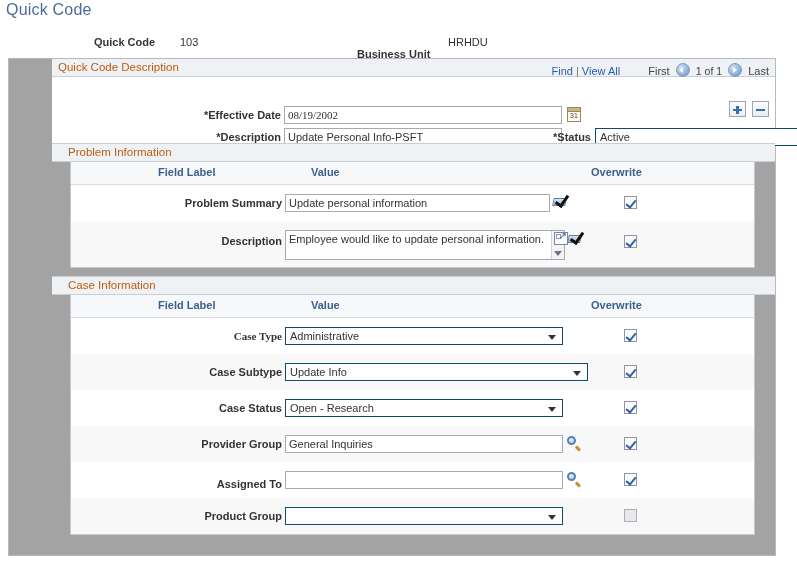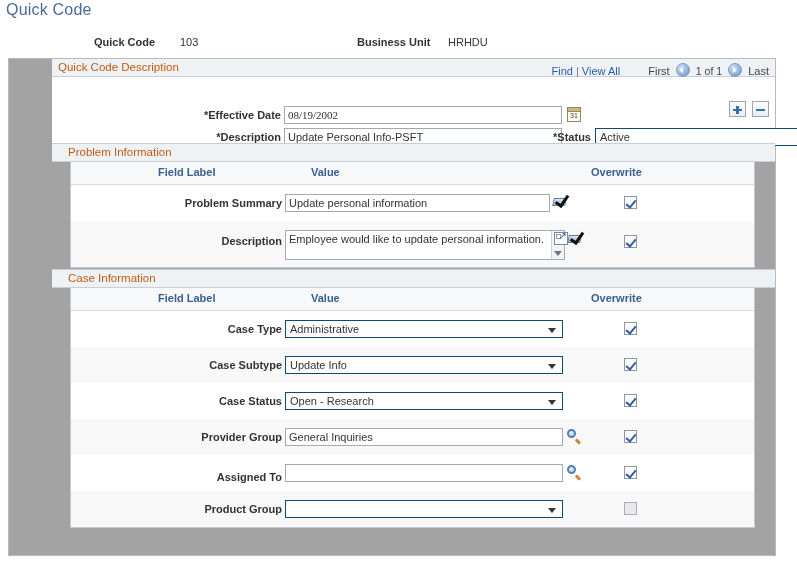--- a/index.html
+++ b/index.html
@@ -254,21 +254,21 @@
 </head>
 <body>
 
 <div class="page">
 
   <div class="page-title">Quick Code</div>
 
   <div class="keyrow">
     <span class="k-label" style="left:94px; top:4px;">Quick Code</span>
     <span class="k-value" style="left:180px; top:4px;">103</span>
-    <span class="k-label" style="left:357px; top:4px;">Business Unit</span>
+    <span class="k-label" style="left:357px; top:16px;">Business Unit</span>
     <span class="k-value" style="left:448px; top:4px;">HRHDU</span>
   </div>
 
   <div class="outer">
 
     <div class="group-head">
       <span class="gh-title">Quick Code Description</span>
       <span class="gh-right">
         <a href="#">Find</a><span class="gh-sep">|</span><a href="#">View All</a>
         <span style="display:inline-block;width:22px"></span>
@@ -337,40 +337,40 @@
         </span>
         <span class="expand" style="left:483px; top:11px;"></span>
         <span class="spell" style="left:497px; top:10px;">
           <span class="bk"></span>
             <span class="ck"></span>
         </span>
         <span class="cbx checked" style="left:553px; top:14px;"></span>
       </div>
     </div>
 
-    <div class="sec-head" style="margin-top:1px;">
+    <div class="sec-head" style="margin-top:8px;">
       <span class="sh-title">Case Information</span>
     </div>
 
     <div class="gridwrap">
       <div class="grid-hdr">
         <span style="left:87px;">Field Label</span>
         <span style="left:240px;">Value</span>
         <span style="left:520px;">Overwrite</span>
       </div>
 
       <div class="grow">
-        <span class="g-label" style="left:50px; top:12px; width:161px;">Case Type</span>
+        <span class="g-label" style="left:50px; top:12px; width:161px;font-family:Liberation Serif, serif;">Case Type</span>
         <span class="selbox" style="left:214px; top:9px; width:278px;">Administrative</span>
         <span class="cbx checked" style="left:553px; top:11px;"></span>
       </div>
 
       <div class="grow alt">
         <span class="g-label" style="left:50px; top:12px; width:161px;">Case Subtype</span>
-        <span class="selbox" style="left:214px; top:9px; width:278px;">Update Info</span>
+        <span class="selbox" style="left:214px; top:9px; width:303px;">Update Info</span>
         <span class="cbx checked" style="left:553px; top:11px;"></span>
       </div>
 
       <div class="grow">
         <span class="g-label" style="left:50px; top:12px; width:161px;">Case Status</span>
         <span class="selbox" style="left:214px; top:9px; width:278px;">Open - Research</span>
         <span class="cbx checked" style="left:553px; top:11px;"></span>
       </div>
 
       <div class="grow alt">

